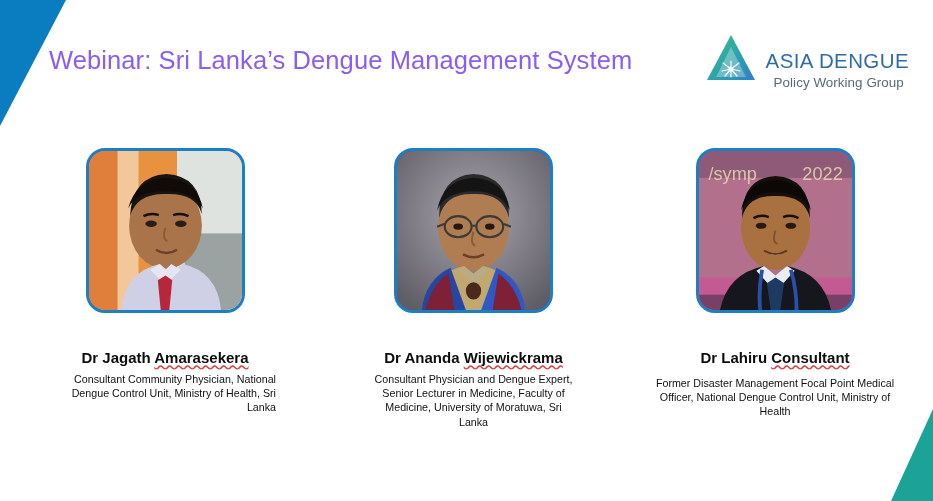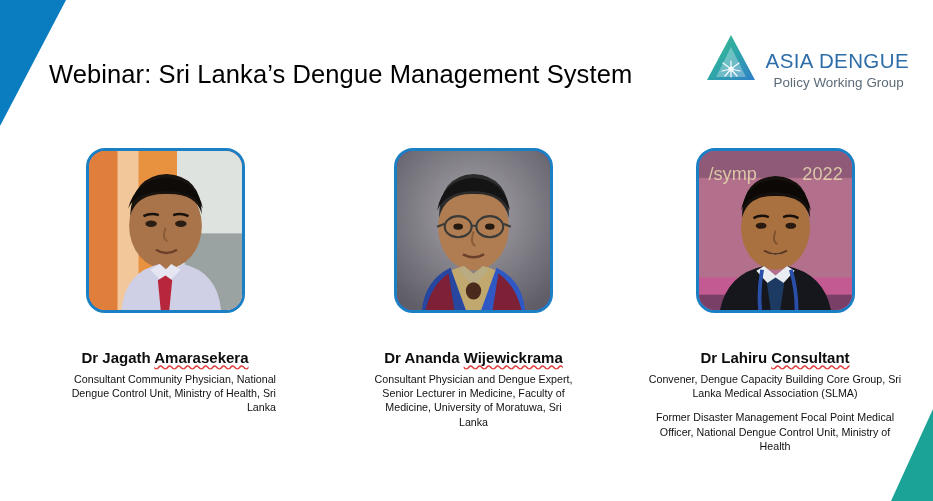--- a/index.html
+++ b/index.html
@@ -31,24 +31,24 @@
     right: 0; bottom: 0;
     width: 0; height: 0;
     border-right: 42px solid #1aa396;
     border-top: 92px solid transparent;
   }
 
   
   .slide-title {
     position: absolute;
     left: 49px;
-    top: 60px;
+    top: 46px;
     font-size: 25.5px;
     font-weight: 400;
-    color: #000000;
+    color: #8b5cf6;
     letter-spacing: 0.1px;
     white-space: nowrap;
   }
 
   
   .logo-block {
     position: absolute;
     right: 24px;
     top: 27px;
     display: flex;
@@ -264,18 +264,17 @@
           <path d="M80 132 l9 6 l-4 28 h-10 l-4 -28 Z" fill="#1d3a63"></path>
           <g stroke="#2a4fa8" stroke-width="4" fill="none">
             <path d="M66 124 q-4 22 -2 42"></path>
             <path d="M96 124 q6 20 6 42"></path>
           </g>
         </svg>
       </div>
       <div class="speaker-name">
         <span>Dr Lahiru </span><span class="misspelled">Consultant</span>
       </div>
-      <div class="speaker-role w3">Convener, Dengue Capacity Building Core Group, Sri Lanka Medical Association (SLMA)</div>
       <div class="speaker-role w3 second">Former Disaster Management Focal Point Medical Officer, National Dengue Control Unit, Ministry of Health</div>
     </div>
 
   </div>
 </div>
 
 </body></html>

